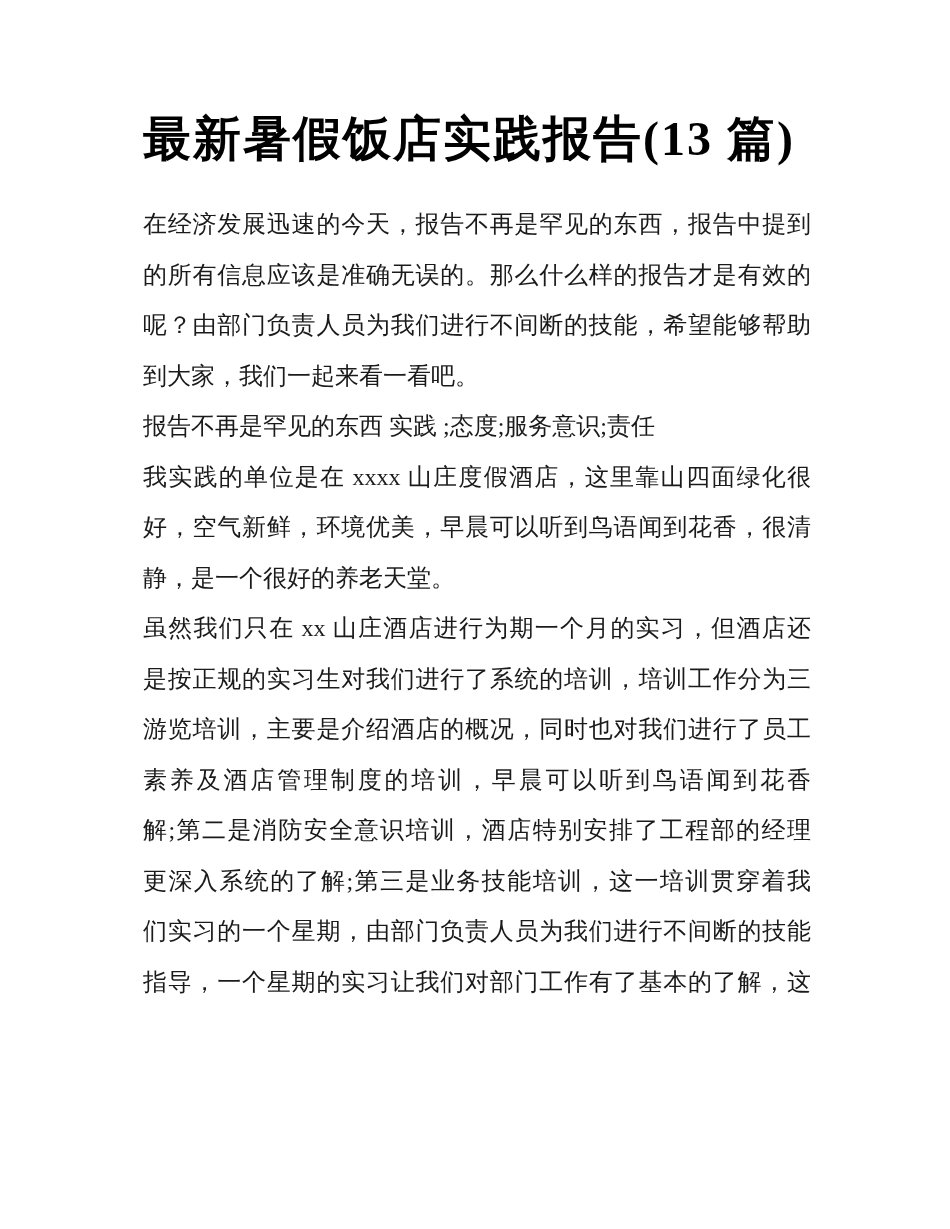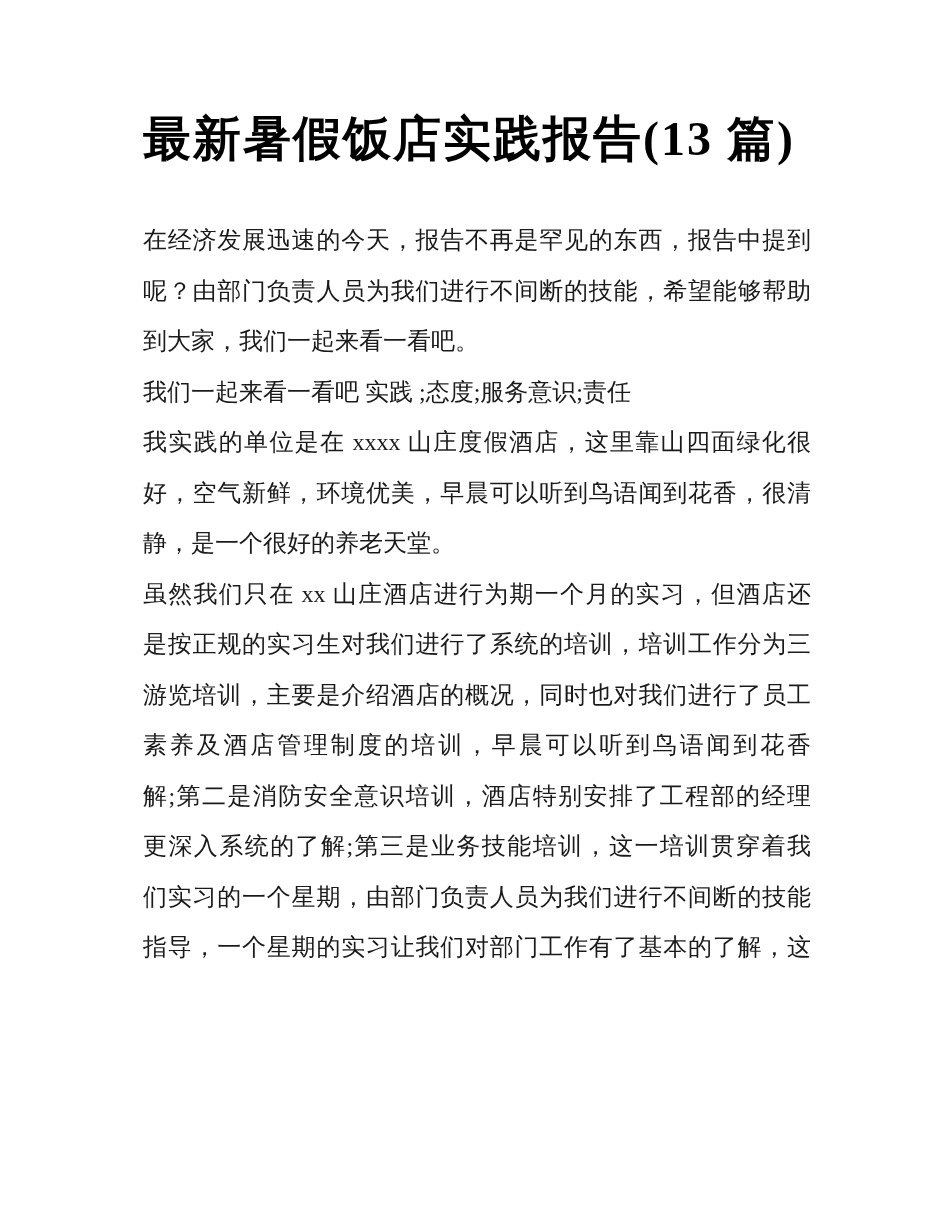--- a/index.html
+++ b/index.html
@@ -24,21 +24,21 @@
     font-size: 48px;
     line-height: 1.2;
     font-weight: bold;
     letter-spacing: 2px;
     color: #000000;
     white-space: nowrap;
   }
   .doc-body {
     position: absolute;
     left: 143px;
-    top: 215px;
+    top: 199px;
     width: 668px;
   }
   .line {
     height: 50.5px;
     line-height: 50.5px;
     font-size: 24px;
     white-space: nowrap;
     overflow: hidden;
     text-align: justify;
     text-align-last: justify;
@@ -49,23 +49,24 @@
   }
 </style>
 </head>
 <body>
 
 <div class="page">
   <h1 class="doc-title">最新暑假饭店实践报告(13 篇)</h1>
 
   <div class="doc-body">
     <div class="line">在经济发展迅速的今天，报告不再是罕见的东西，报告中提到</div>
+    <div class="line">的所有信息应该是准确无误的。那么什么样的报告才是有效的</div>
     <div class="line">呢？由部门负责人员为我们进行不间断的技能，希望能够帮助</div>
     <div class="line line--short">到大家，我们一起来看一看吧。</div>
-    <div class="line line--short">我们一起来看一看吧 实践 ;态度;服务意识;责任</div>
+    <div class="line line--short">报告不再是罕见的东西 实践 ;态度;服务意识;责任</div>
     <div class="line">我实践的单位是在 xxxx 山庄度假酒店，这里靠山四面绿化很</div>
     <div class="line">好，空气新鲜，环境优美，早晨可以听到鸟语闻到花香，很清</div>
     <div class="line line--short">静，是一个很好的养老天堂。</div>
     <div class="line">虽然我们只在 xx 山庄酒店进行为期一个月的实习，但酒店还</div>
     <div class="line">是按正规的实习生对我们进行了系统的培训，培训工作分为三</div>
     <div class="line">游览培训，主要是介绍酒店的概况，同时也对我们进行了员工</div>
     <div class="line">素养及酒店管理制度的培训，早晨可以听到鸟语闻到花香</div>
     <div class="line">解;第二是消防安全意识培训，酒店特别安排了工程部的经理</div>
     <div class="line">更深入系统的了解;第三是业务技能培训，这一培训贯穿着我</div>
     <div class="line">们实习的一个星期，由部门负责人员为我们进行不间断的技能</div>

